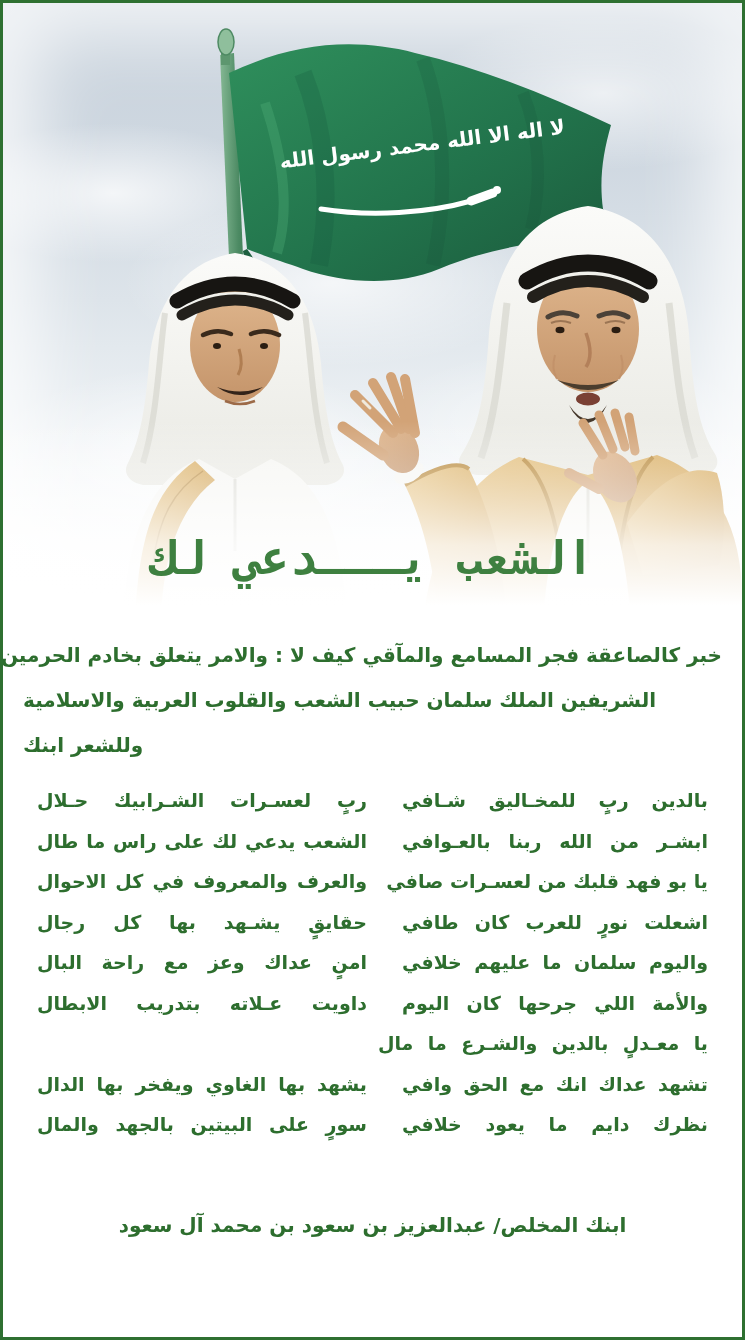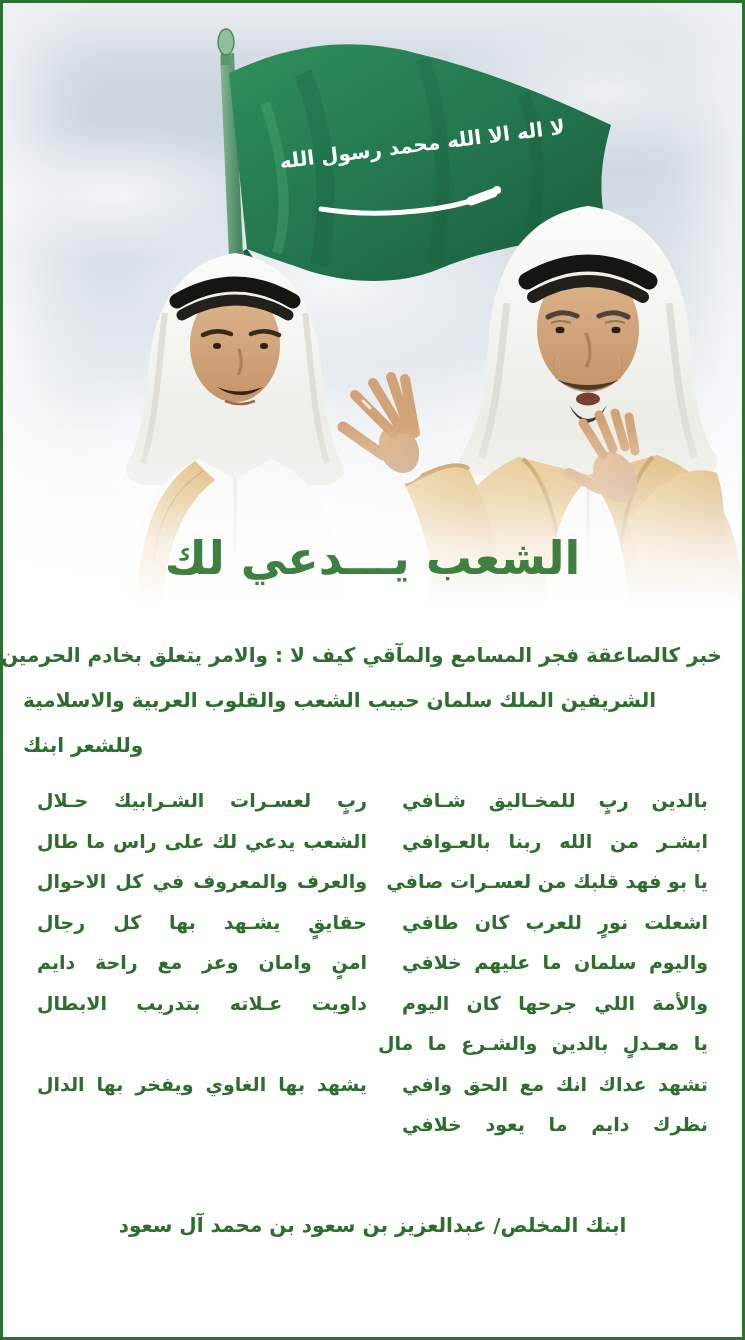--- a/index.html
+++ b/index.html
@@ -31,20 +31,21 @@
     background:linear-gradient(180deg, rgba(255,255,255,0) 0%, rgba(255,255,255,.82) 62%, #ffffff 92%);
   }
   
   .title{
     position:absolute;top:528px;left:0;right:0;margin:0;
     text-align:center;
     font-size:46px;font-weight:bold;
     color:#3e8040;
     letter-spacing:-1px;
     z-index:3;
+    font-family:Liberation Mono, monospace;
   }
   .intro{
     position:absolute;top:630px;left:20px;right:20px;
     text-align:left;color:#2d6e2e;font-weight:bold;
     font-size:20px;line-height:45px;
     z-index:3;white-space:nowrap;
   }
   .poem{
     position:absolute;top:777px;left:34px;right:34px;z-index:3;
   }
@@ -218,33 +219,34 @@
     <div class="verse">
       <div class="hemi h1">يا بو فهد قلبك من لعسـرات صافي</div>
       <div class="hemi h2">والعرف والمعروف في كل الاحوال</div>
     </div>
     <div class="verse">
       <div class="hemi h1">اشعلت نورٍ للعرب كان طافي</div>
       <div class="hemi h2">حقايقٍ يشـهد بها كل رجال</div>
     </div>
     <div class="verse">
       <div class="hemi h1">واليوم سلمان ما عليهم خلافي</div>
-      <div class="hemi h2">امنٍ وامان وعز مع راحة دايم</div>
+      <div class="hemi h2">امنٍ عداك وعز مع راحة البال</div>
     </div>
     <div class="verse">
       <div class="hemi h1">والأمة اللي جرحها كان اليوم</div>
       <div class="hemi h2">داويت عـلاته بتدريب الابطال</div>
     </div>
     <div class="verse">
       <div class="hemi h2">يا معـدلٍ بالدين والشـرع ما مال</div>
     </div>
     <div class="verse">
       <div class="hemi h1">تشهد عداك انك مع الحق وافي</div>
       <div class="hemi h2">يشهد بها الغاوي ويفخر بها الدال</div>
     </div>
     <div class="verse">
       <div class="hemi h1">نظرك دايم ما يعود خلافي</div>
+      <div class="hemi h2">سورٍ على البيتين بالجهد والمال</div>
     </div>
   </div>
 
   <div class="signature">ابنك المخلص/ عبدالعزيز بن سعود بن محمد آل سعود</div>
 
 </div>
 
 </body></html>

